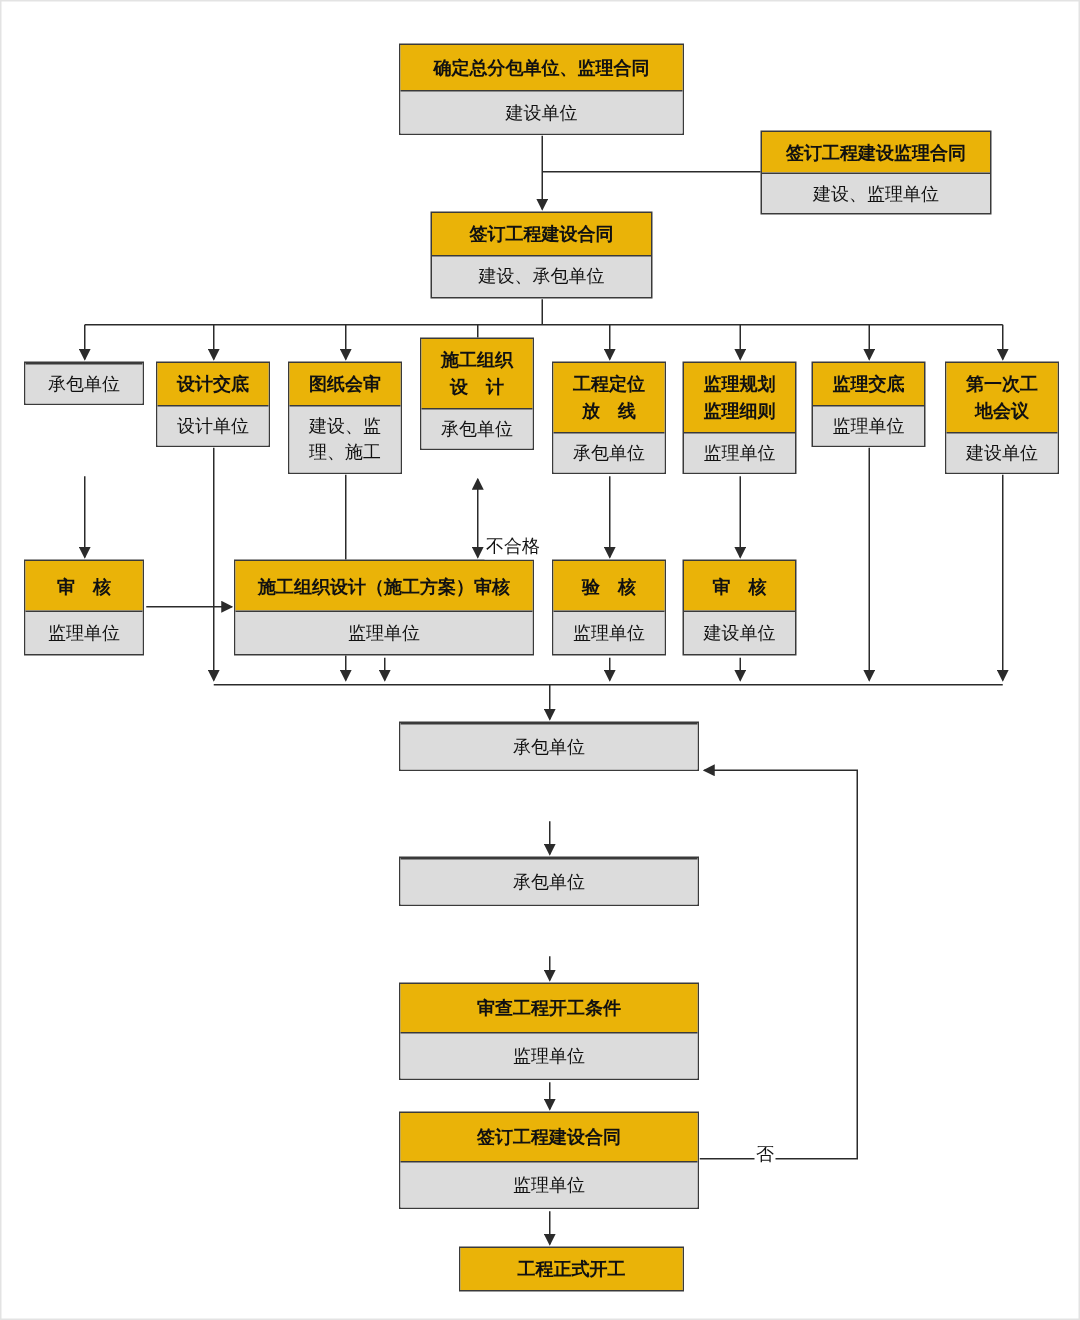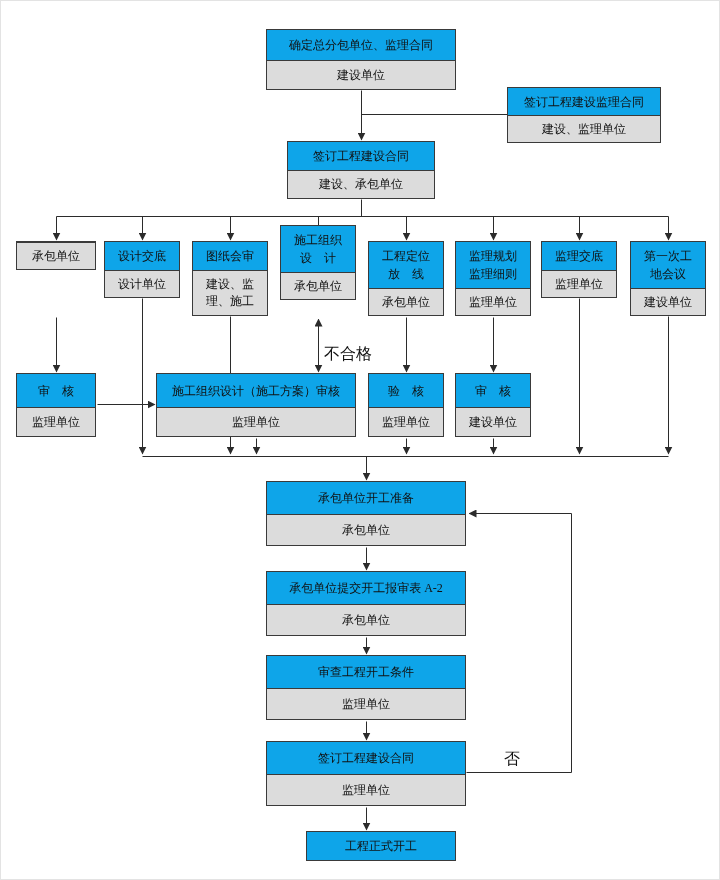--- a/index.html
+++ b/index.html
@@ -9,28 +9,28 @@
     position:relative; width:720px; height:880px;
     background:#ffffff; border:1px solid #e3e3e3; overflow:hidden;
   }
   .wires { position:absolute; left:0; top:0; width:720px; height:880px; pointer-events:none; }
   .node {
     position:absolute; border:1px solid #3a3a3a; background:#ffffff;
     color:#111111; font-size:12px; text-align:center;
   }
   .node .t {
     display:flex; align-items:center; justify-content:center;
-    white-space:pre-line; line-height:1.5; padding:1px 2px; background:#0ea5e9;
+    white-space:pre-line; line-height:1.5; padding:1px 2px; background:#eab308;font-weight:bold;
   }
   .node .u {
     display:flex; align-items:center; justify-content:center;
     white-space:pre-line; line-height:1.4; padding:1px 2px;
     border-top:1px solid #3a3a3a; background:#dcdcdc;
   }
-  .edge-label { position:absolute; font-size:16px; color:#111111; background:#ffffff; padding:0 1px; }
+  .edge-label { position:absolute; font-size:12px; color:#111111; background:#ffffff; padding:0 1px;margin-top:12px; }
 </style>
 </head>
 <body>
 
 <div class="canvas">
 
   <svg class="wires" viewBox="0 0 720 880" xmlns="http://www.w3.org/2000/svg">
     <defs>
       <marker id="ah" viewBox="0 0 8 8" refX="7" refY="4" markerWidth="8" markerHeight="8" orient="auto-start-reverse" markerUnits="userSpaceOnUse">
         <path d="M0,0 L8,4 L0,8 Z" fill="#2b2b2b"></path>
@@ -144,26 +144,24 @@
     <div class="t" style="height:33px">验　核</div>
     <div class="u" style="height:29px">监理单位</div>
   </div>
 
   <div class="node" style="left:454px;top:372px;width:76px">
     <div class="t" style="height:33px">审　核</div>
     <div class="u" style="height:29px">建设单位</div>
   </div>
 
   <div class="node" style="left:265px;top:480px;width:200px">
-    <div class="t" style="height:32px">承包单位开工准备</div>
     <div class="u" style="height:31px">承包单位</div>
   </div>
 
   <div class="node" style="left:265px;top:570px;width:200px">
-    <div class="t" style="height:32px">承包单位提交开工报审表 A-2</div>
     <div class="u" style="height:31px">承包单位</div>
   </div>
 
   <div class="node" style="left:265px;top:654px;width:200px">
     <div class="t" style="height:32px">审查工程开工条件</div>
     <div class="u" style="height:31px">监理单位</div>
   </div>
 
   <div class="node" style="left:265px;top:740px;width:200px">
     <div class="t" style="height:32px">签订工程建设合同</div>

